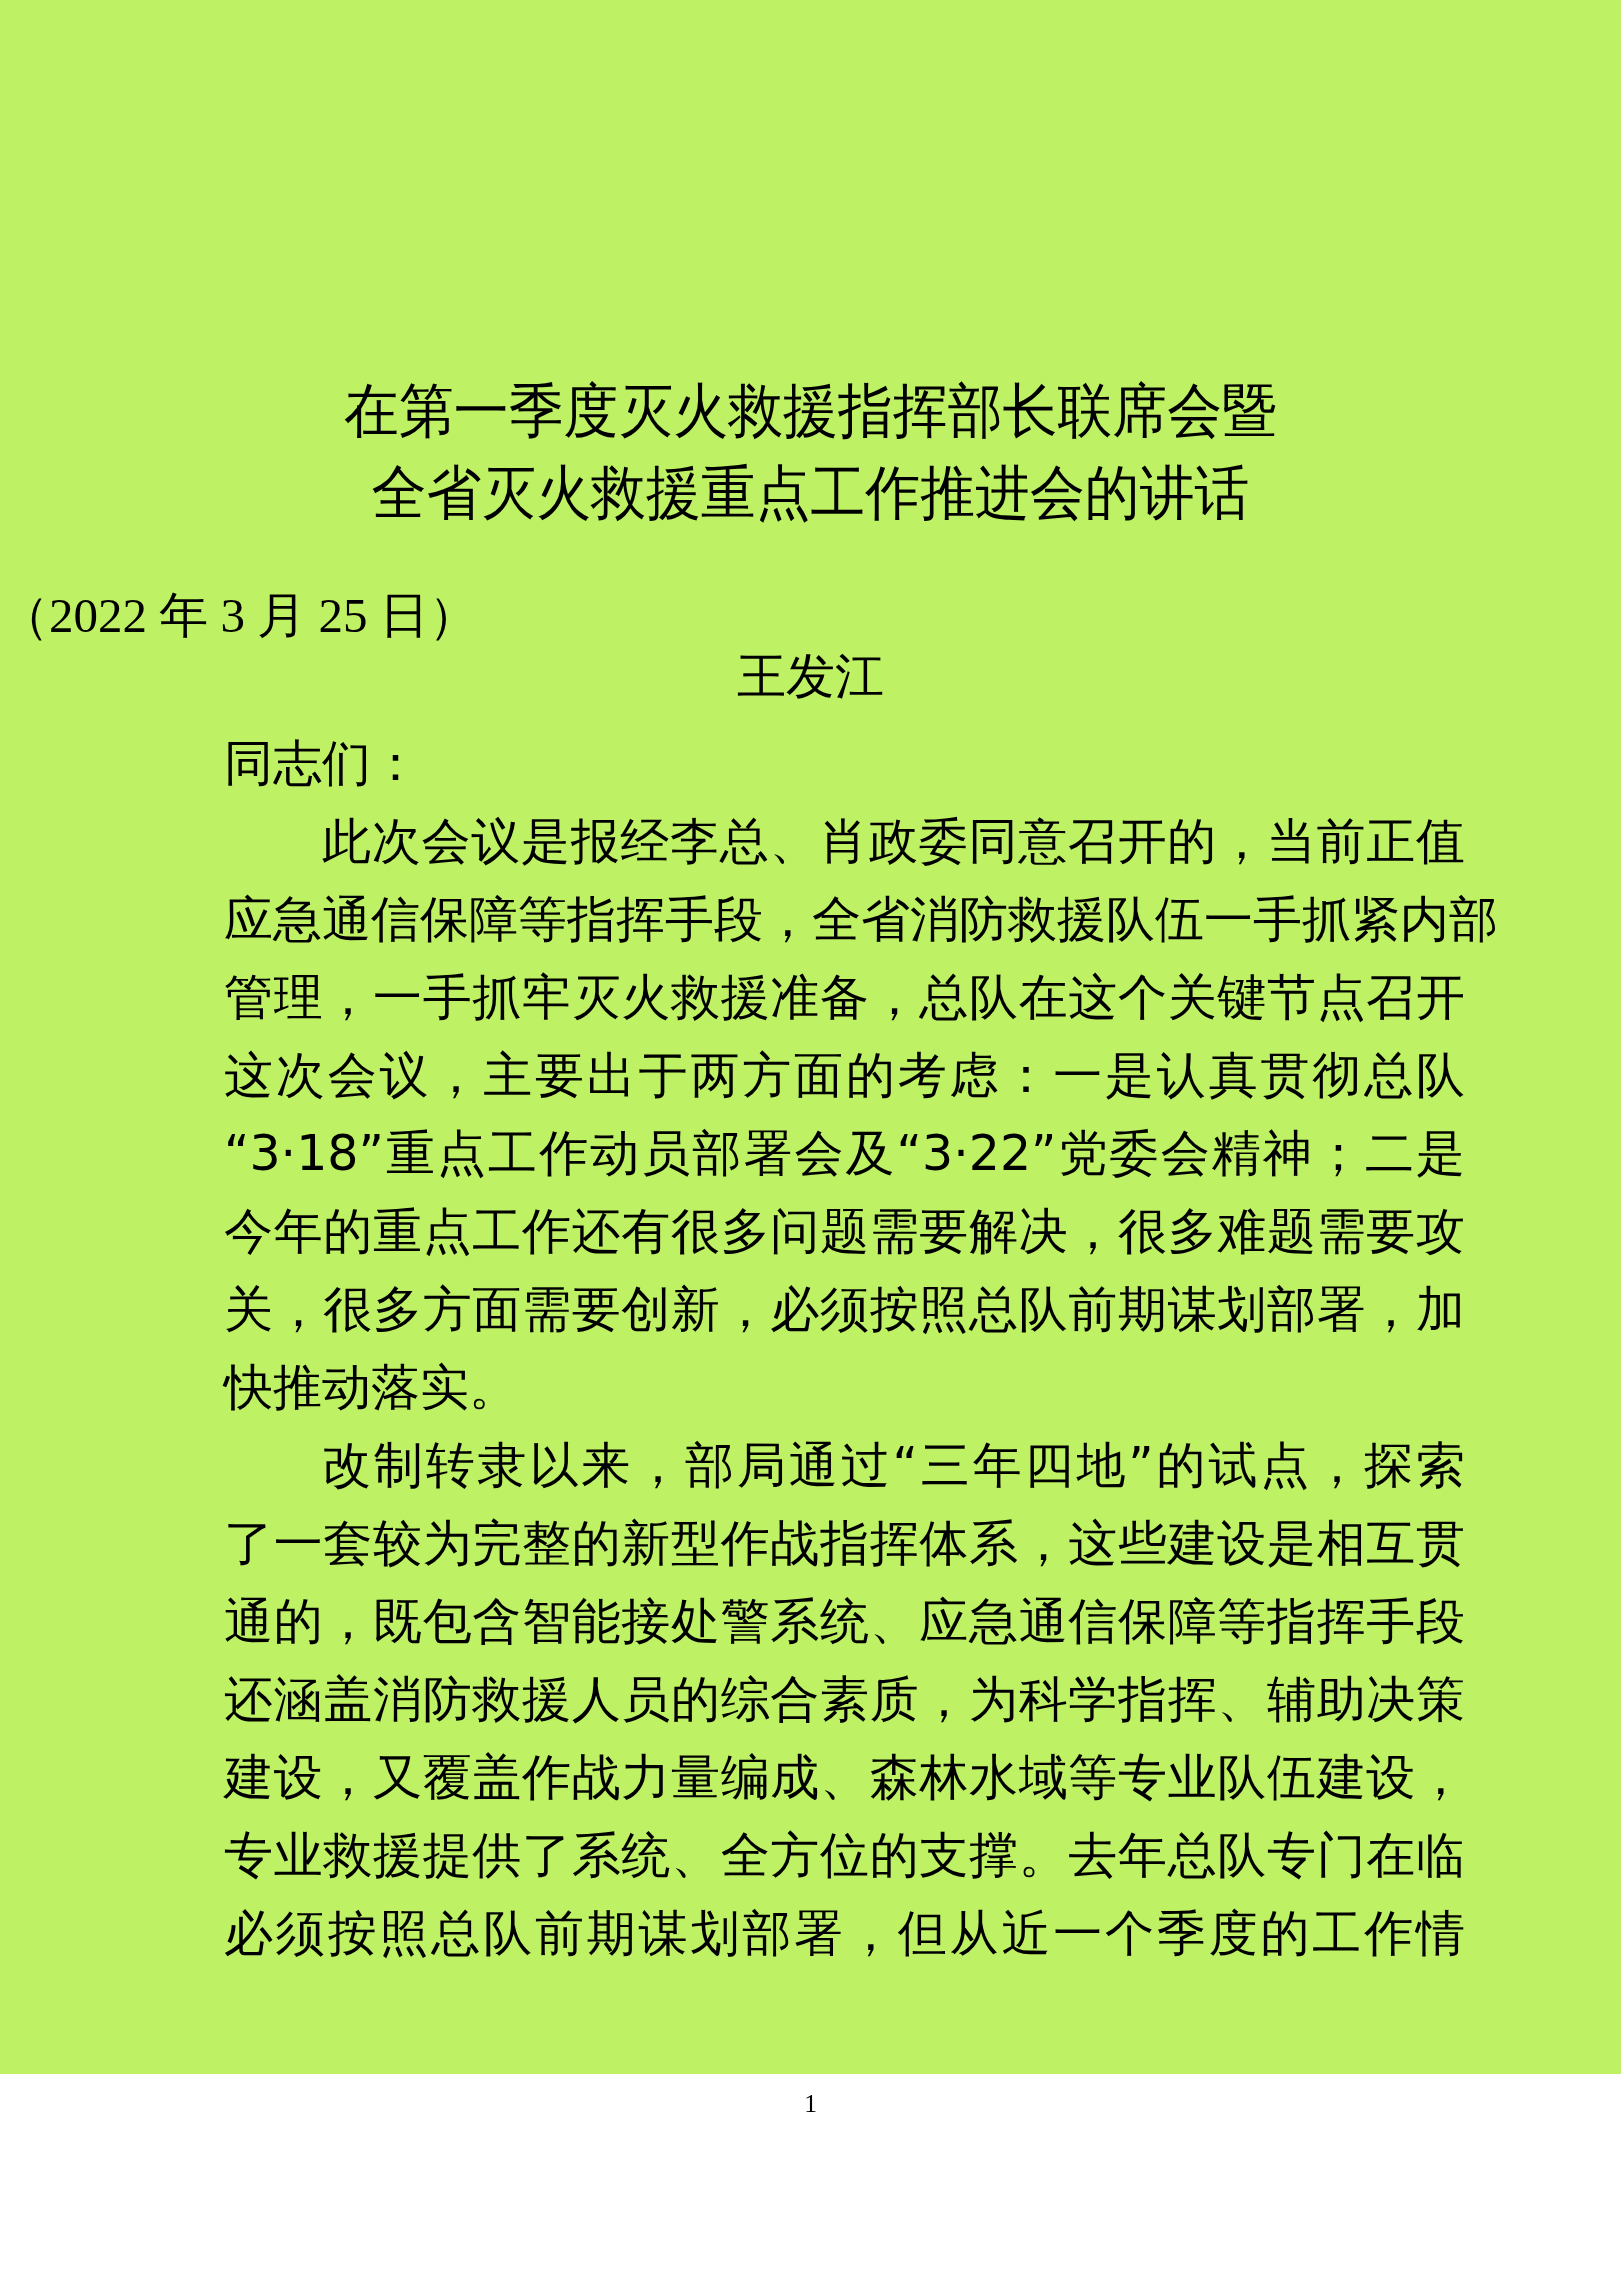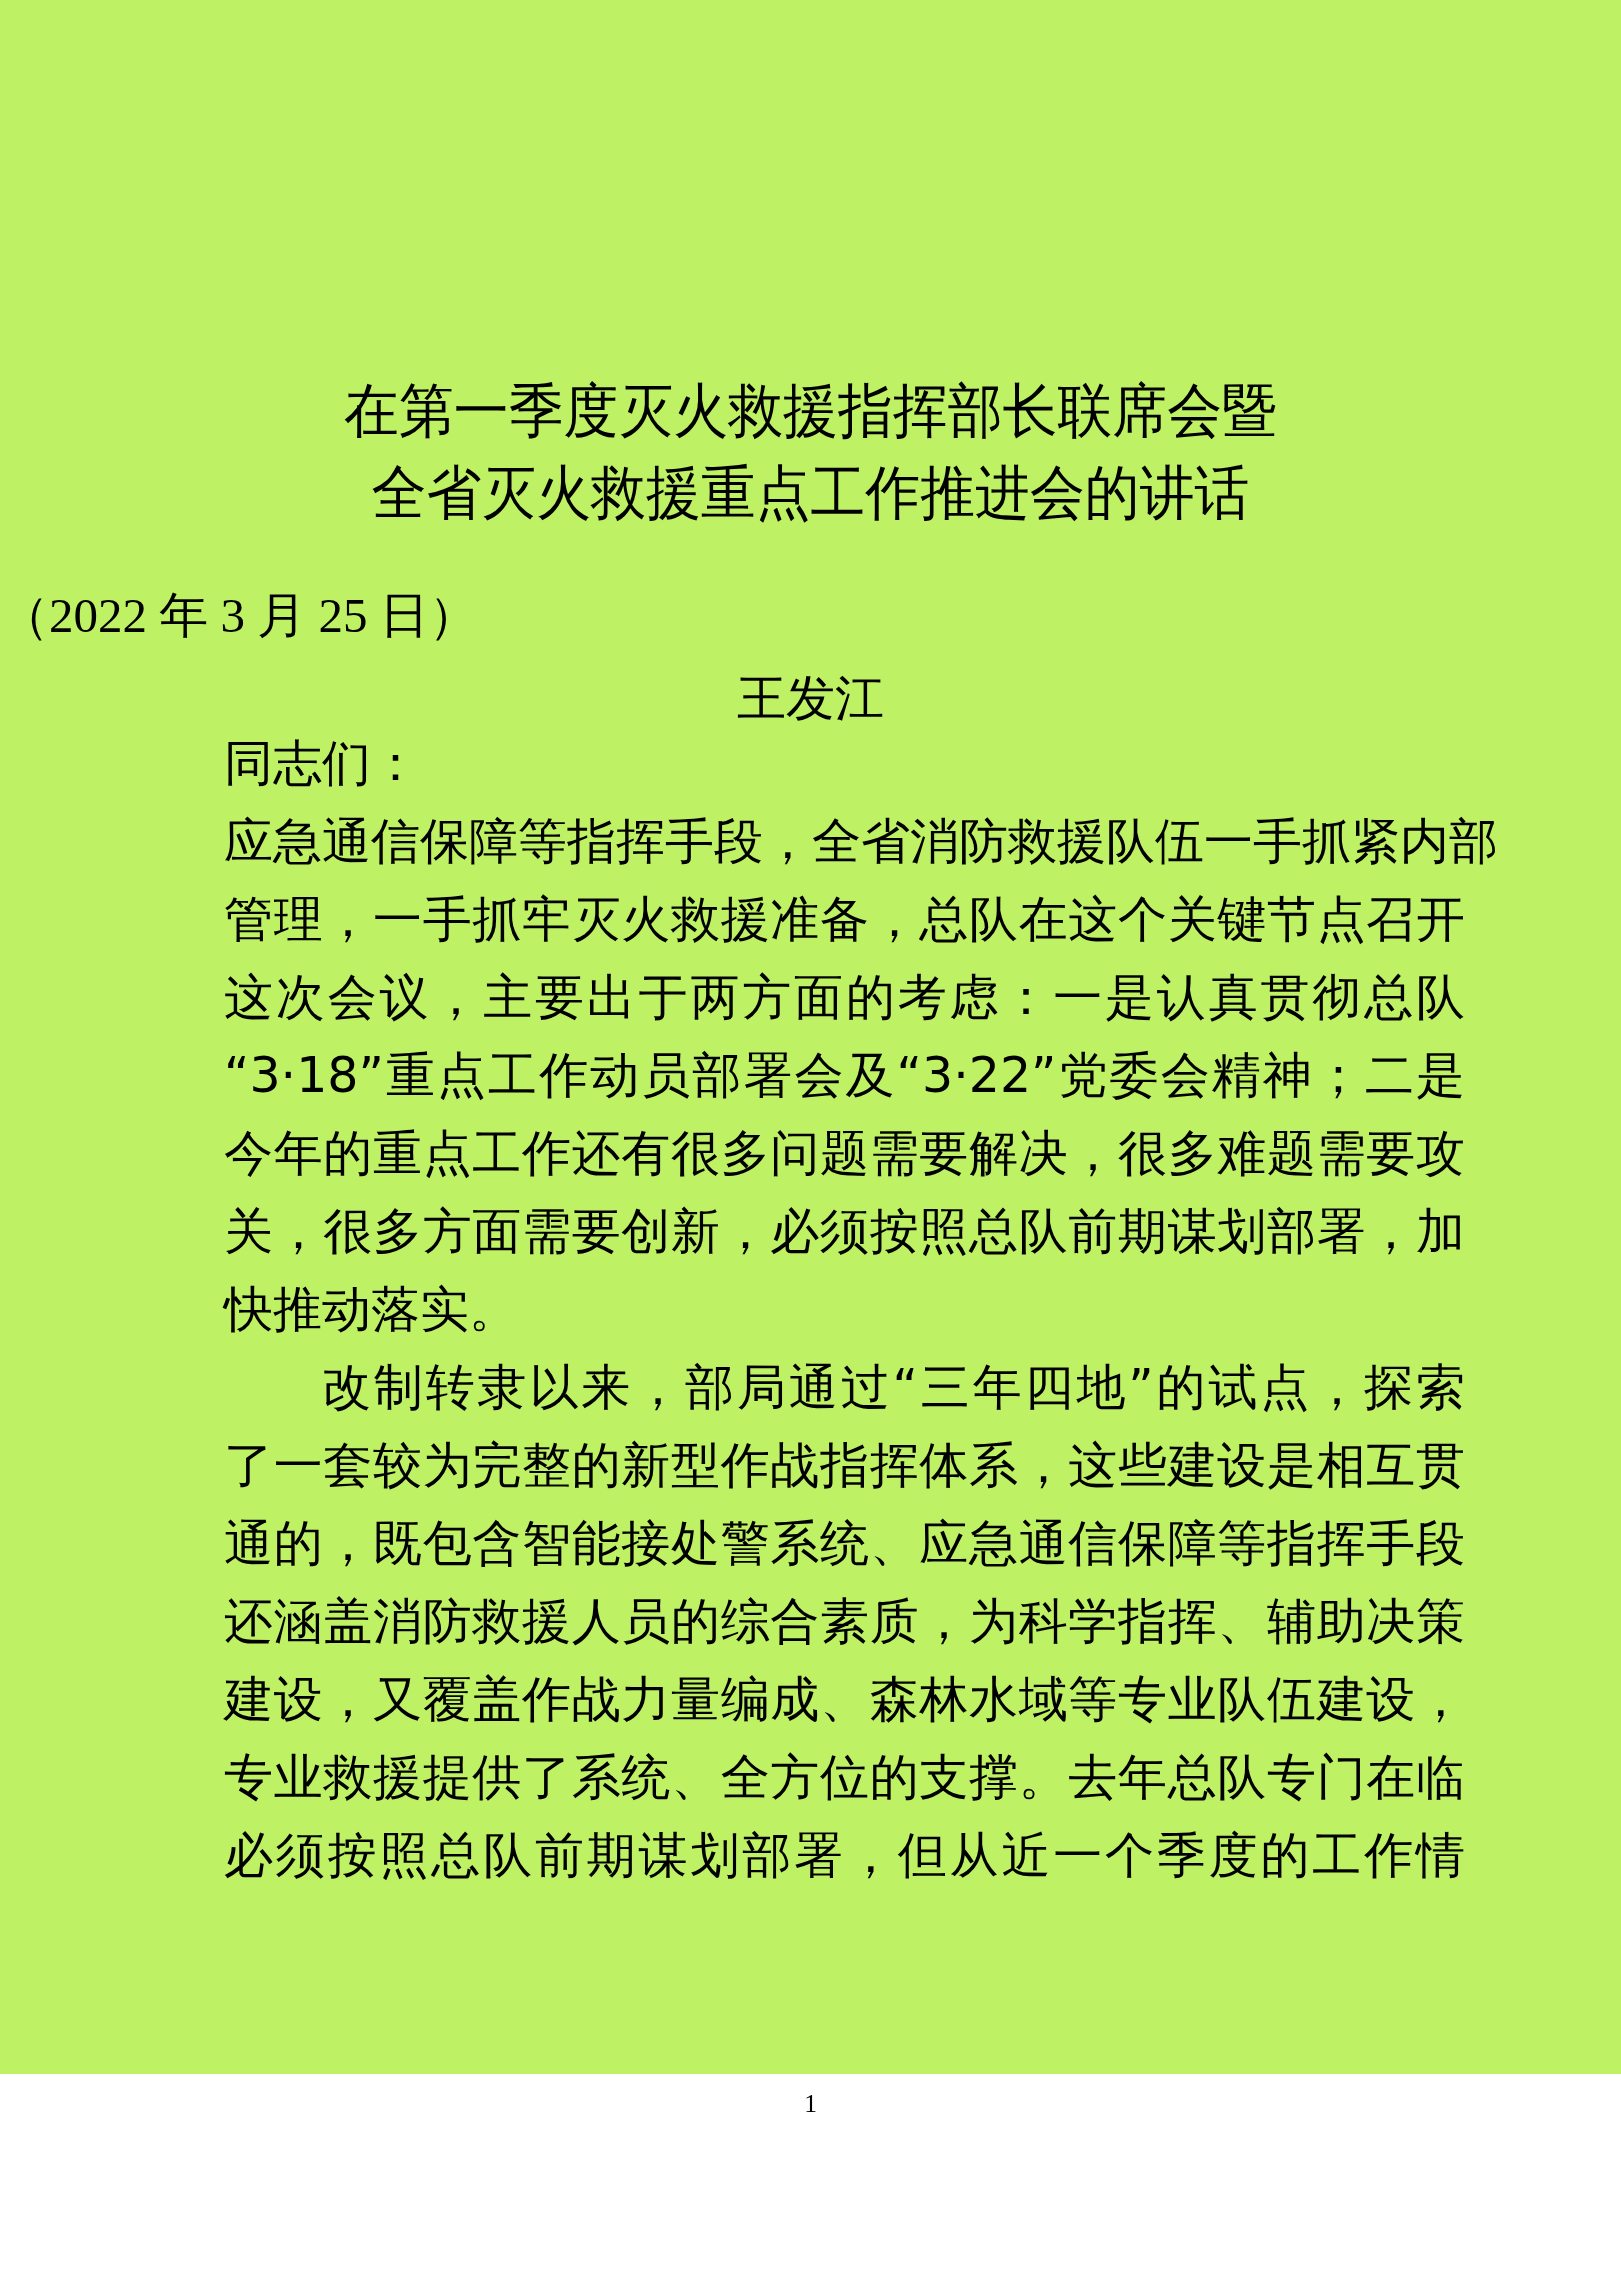--- a/index.html
+++ b/index.html
@@ -45,21 +45,21 @@
       text-align: left;
       font-family: "Liberation Serif", "DejaVu Serif", serif;
       font-size: 49px;
       line-height: 69px;
       white-space: nowrap;
     }
     .author-line {
       position: absolute;
       left: 0;
       width: 1621px;
-      top: 664px;
+      top: 642px;
       text-align: center;
       font-size: 49px;
       line-height: 69px;
       white-space: nowrap;
     }
     .body-text {
       position: absolute;
       left: 193px;
       top: 725px;
       width: 1241px;
@@ -104,20 +104,21 @@
   </div>
 
   <div class="date-line">（2022 年 3 月 25 日）</div>
 
   <div class="author-line">王发江</div>
 
   <div class="body-text">
     <div class="line salutation">同志们：</div>
 
     <div>
+      <div class="line indent">此次会议是报经李总、肖政委同意召开的，当前正值</div>
       <div class="line">应急通信保障等指挥手段，全省消防救援队伍一手抓紧内部</div>
       <div class="line">管理，一手抓牢灭火救援准备，总队在这个关键节点召开</div>
       <div class="line">这次会议，主要出于两方面的考虑：一是认真贯彻总队</div>
       <div class="line">“3·18”重点工作动员部署会及“3·22”党委会精神；二是</div>
       <div class="line">今年的重点工作还有很多问题需要解决，很多难题需要攻</div>
       <div class="line">关，很多方面需要创新，必须按照总队前期谋划部署，加</div>
       <div class="line last">快推动落实。</div>
     </div>
 
     <div>

